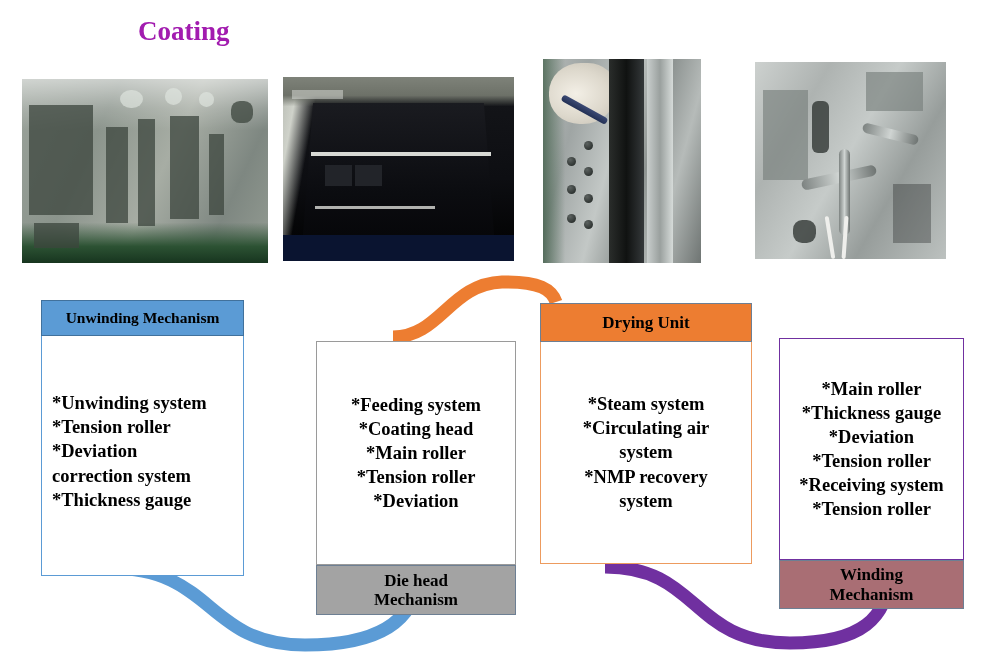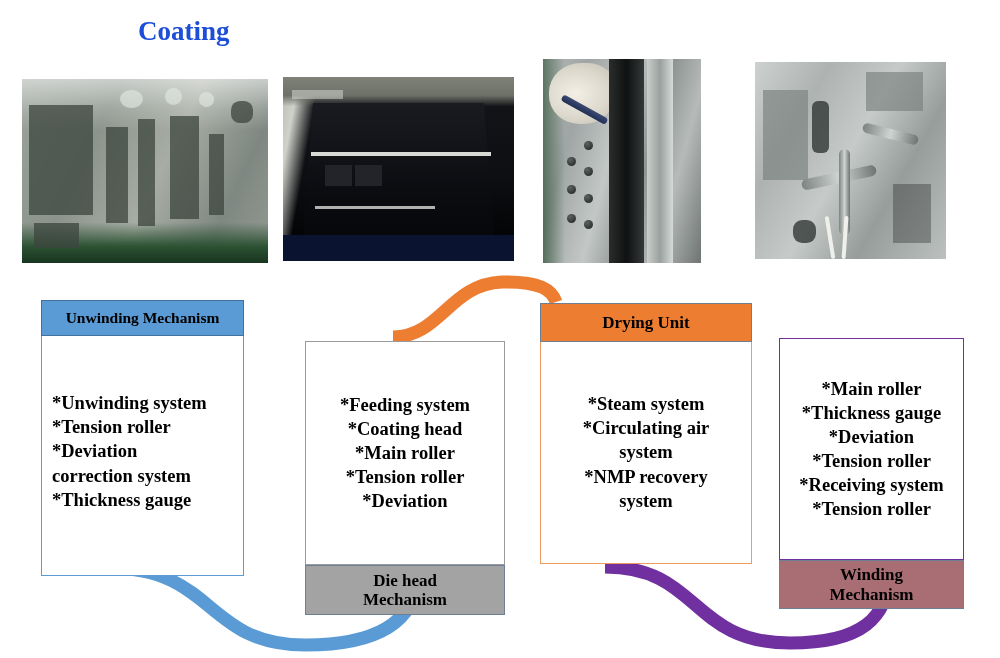--- a/index.html
+++ b/index.html
@@ -18,21 +18,21 @@
     overflow: hidden;
   }
 
   
   .slide-title {
     position: absolute;
     left: 138px;
     top: 16px;
     font-size: 27px;
     font-weight: bold;
-    color: #1d4ed8;
+    color: #a21caf;
     letter-spacing: 0px;
     white-space: nowrap;
   }
 
   
   .photo {
     position: absolute;
     overflow: hidden;
     background: #8c8f8a;
   }
@@ -134,21 +134,21 @@
     height: 36px; font-size: 15.5px;
     background: #5B9BD5; border: 1px solid #41719C;
   }
   .box1 .pbox-body {
     height: 240px; border: 1px solid #5B9BD5; border-top: none;
     padding: 0 0 8px 10px; justify-content: flex-start;
   }
   .box1 ul { font-size: 18.5px; text-align: left; }
 
   
-  .box2 { left: 305px; top: 341px; width: 200px; }
+  .box2 { left: 316px; top: 341px; width: 200px; }
   .box2 .pbox-body {
     height: 224px; border: 1px solid #9a9a9a;
     padding: 0 6px;
   }
   .box2 ul { font-size: 18.5px; text-align: center; }
   .box2 .pbox-foot {
     height: 50px; font-size: 17px;
     background: #a3a3a3; border: 1px solid #6d7f93;
     flex-direction: column;
   }

